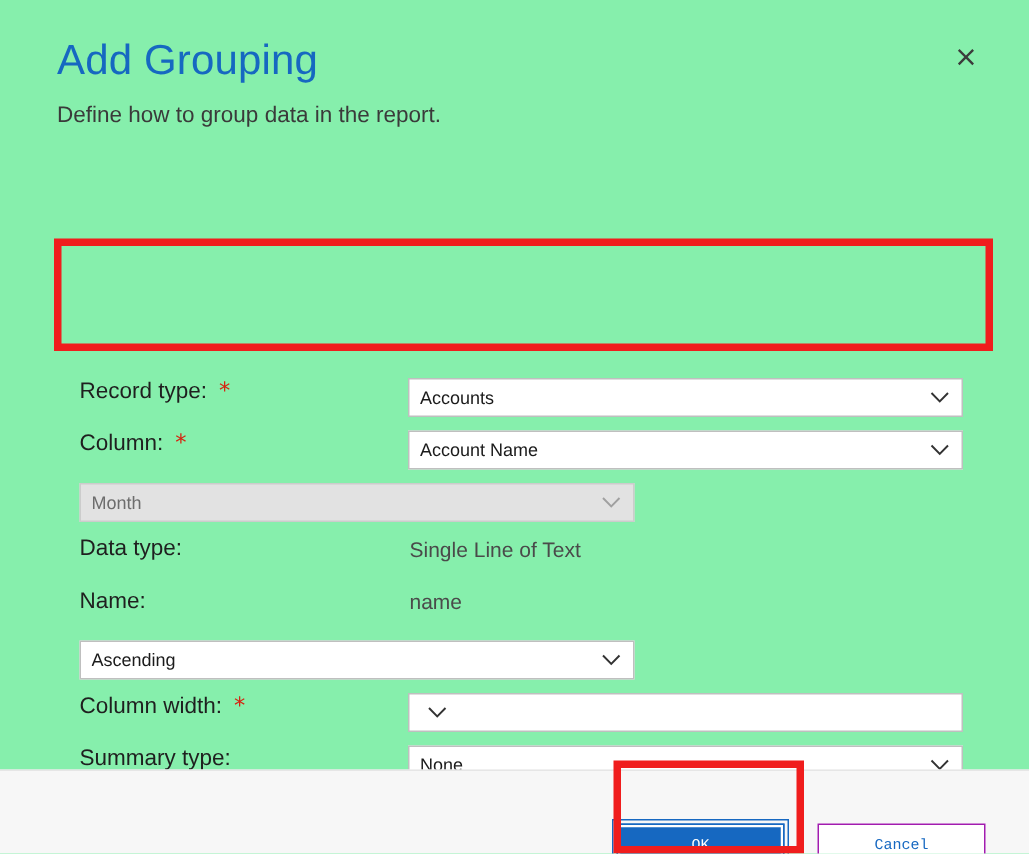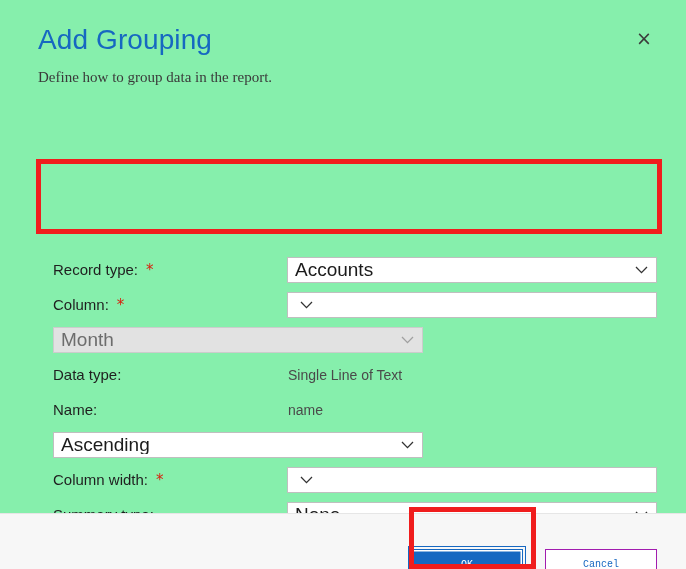--- a/index.html
+++ b/index.html
@@ -39,21 +39,20 @@
     margin: 0;
     padding-top: 6px;
   }
   .dialog-subtitle {
     font-size: 15px;
     font-weight: 400;
     color: #3a3a3a;
     margin: 0;
     padding-top: 9px;
     line-height: 20px;
-    font-family: Liberation Serif, serif;
   }
   .close-button {
     position: absolute;
     top: 22px;
     right: 26px;
     width: 32px;
     height: 32px;
     display: flex;
     align-items: center;
     justify-content: center;
@@ -79,22 +78,20 @@
   .form {
     position: absolute;
     left: 53px;
     top: 165px;
     width: 590px;
   }
 
   .form-row {
     height: 35px;
     display: flex;
-    align-items: center;
-    gap: 15px;
   }
   .form-label {
     width: 219px;
     flex: 0 0 219px;
     font-size: 15px;
     color: #1f1f1f;
     line-height: 18px;
     white-space: nowrap;
     display: flex;
     align-items: baseline;
@@ -114,21 +111,21 @@
     box-sizing: border-box;
     border: 1px solid #bfbfbf;
     background: #ffffff;
     display: flex;
     align-items: center;
     padding: 0 4px 0 7px;
     position: relative;
     cursor: pointer;
   }
   .field .value {
-    font-size: 19px;
+    font-size: 12px;
     color: #1b1b1b;
     line-height: 18px;
     flex: 1 1 auto;
     overflow: hidden;
     white-space: nowrap;
   }
   .field .chev {
     flex: 0 0 auto;
     width: 22px;
     display: flex;
@@ -248,20 +245,21 @@
           </span>
         </div>
       </div>
 
       <div class="form-row">
         <div class="form-label">
           <span>Column:</span>
           <span class="req-star">*</span>
         </div>
         <div class="field">
+          <span class="value">Account Name</span>
           <span class="chev">
             <svg width="13" height="8" viewBox="0 0 13 8">
                 <path d="M1 1 L6.5 6.6 L12 1" fill="none" stroke="currentColor" stroke-width="1.3"></path>
               </svg>
           </span>
         </div>
       </div>
 
       <div class="form-row">
         <div class="field disabled">

